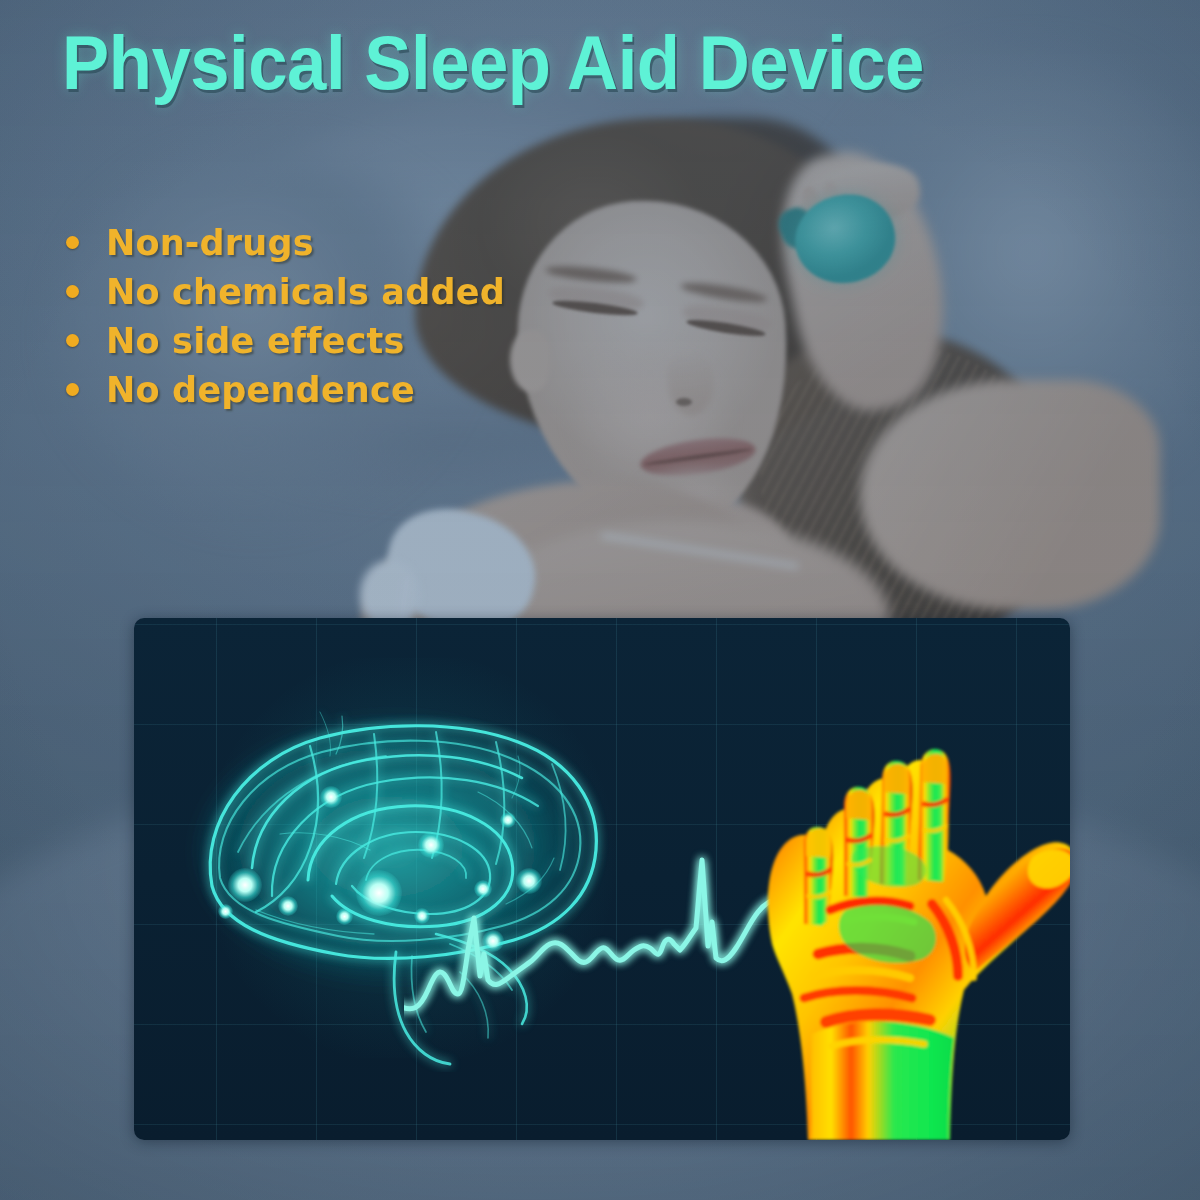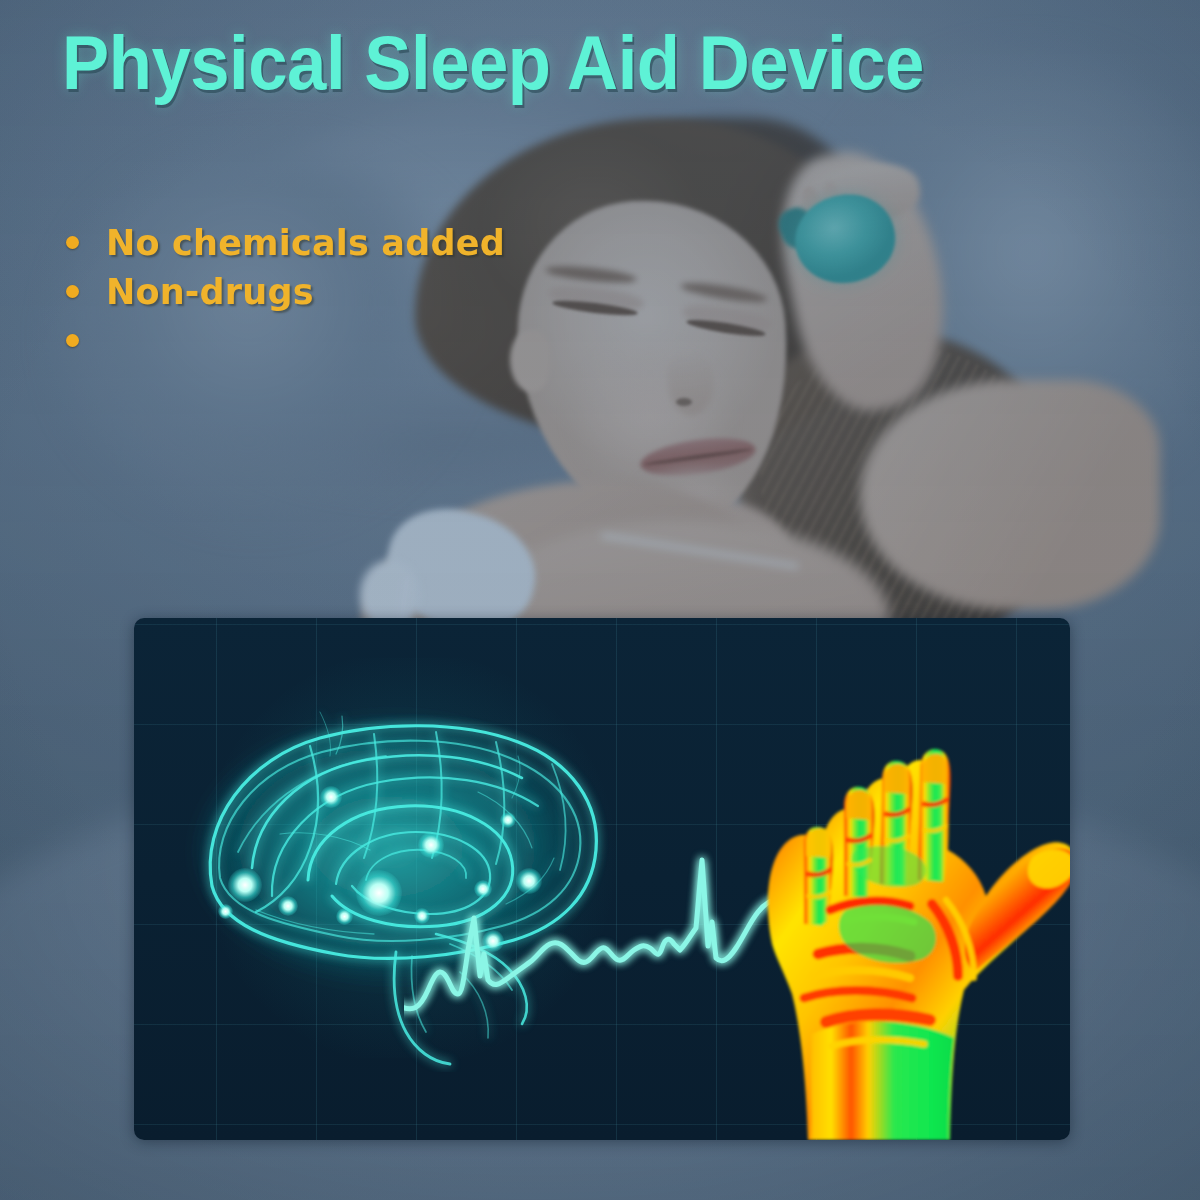--- a/index.html
+++ b/index.html
@@ -224,28 +224,33 @@
     <div class="tint"></div>
     <div class="tint2"></div>
     <div class="vig"></div>
   </div>
 
   <div class="title">Physical Sleep Aid Device</div>
 
   <ul class="bullets">
     <li class="bullet-row">
       <span class="dot"></span>
+      <span class="btext">Non-drugs</span>
+    </li>
+    <li class="bullet-row">
+      <span class="dot"></span>
       <span class="btext">No chemicals added</span>
     </li>
     <li class="bullet-row">
       <span class="dot"></span>
-      <span class="btext">Non-drugs</span>
+      <span class="btext">No side effects</span>
     </li>
     <li class="bullet-row">
       <span class="dot"></span>
+      <span class="btext">No dependence</span>
     </li>
   </ul>
 
   <div class="panel">
 
     <div class="panel-clip">
       <div class="grid"></div>
       <div class="glow-bg"></div>
 
       <div class="brain-wrap">

